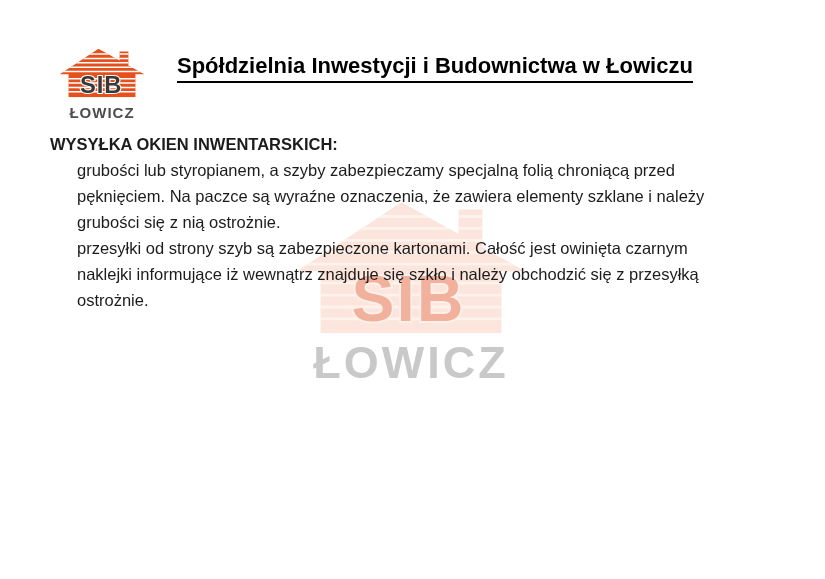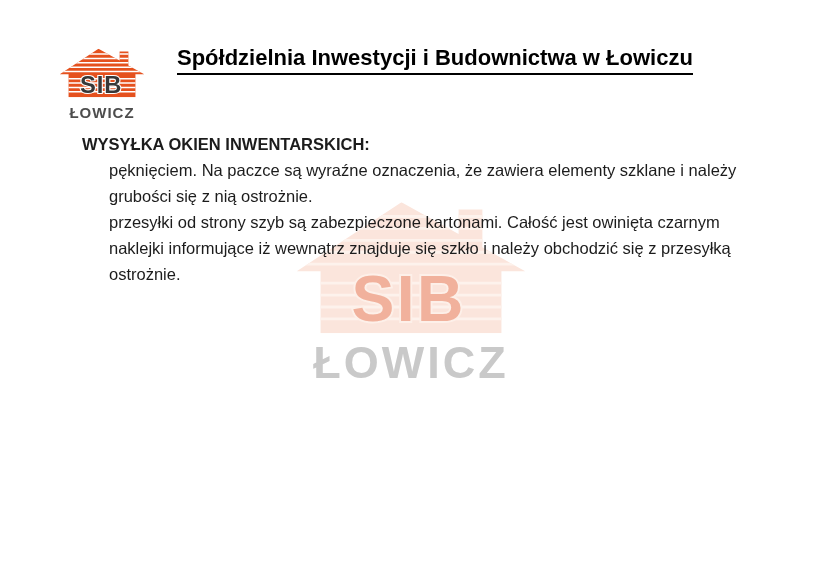--- a/index.html
+++ b/index.html
@@ -40,35 +40,35 @@
     position:absolute;left:56px;top:46px;width:92px;
     text-align:center;z-index:2;
   }
   .logo .logo-city{
     font-size:15px;font-weight:bold;color:#4d4d4d;
     letter-spacing:1px;line-height:1;margin-top:2px;
   }
 
   
   .doc-title{
-    position:absolute;left:177px;top:44px;z-index:2;
+    position:absolute;left:177px;top:52px;z-index:2;
     font-size:22px;font-weight:bold;color:#000;
     line-height:28px;
   }
   .doc-title .underline{
     display:inline-block;border-bottom:2px solid #000;padding-bottom:1px;
   }
 
   
   .content{
     position:absolute;left:50px;top:131px;width:748px;z-index:1;
     font-size:16.5px;line-height:26px;color:#1c1c1c;
   }
   .content .heading{font-weight:bold;}
-  .content .line{white-space:nowrap;margin-left:32px;}
+  .content .line{white-space:nowrap;}
   .content .line.cont{padding-left:27px;}
   .content .num{font-weight:bold;}
 </style>
 </head>
 <body>
 
 <div class="page">
 
   <div class="watermark">
     <svg class="wm" width="238" height="143" viewBox="0 0 100 60" aria-hidden="true">
@@ -127,20 +127,21 @@
   </div>
 
   <div class="doc-title">
     <span class="underline">Spółdzielnia Inwestycji i Budownictwa w Łowiczu</span>
   </div>
 
   <div class="content">
     <div class="line heading">WYSYŁKA OKIEN INWENTARSKICH:</div>
 
     <div class="para">
+      <div class="line cont">grubości lub styropianem, a szyby zabezpieczamy specjalną folią chroniącą przed</div>
       <div class="line cont">pęknięciem. Na paczce są wyraźne oznaczenia, że zawiera elementy szklane i należy</div>
       <div class="line cont">grubości się z nią ostrożnie.</div>
     </div>
 
     <div class="para">
       <div class="line cont">przesyłki od strony szyb są zabezpieczone kartonami. Całość jest owinięta czarnym</div>
       <div class="line cont">naklejki informujące iż wewnątrz znajduje się szkło i należy obchodzić się z przesyłką</div>
       <div class="line cont">ostrożnie.</div>
     </div>
   </div>

